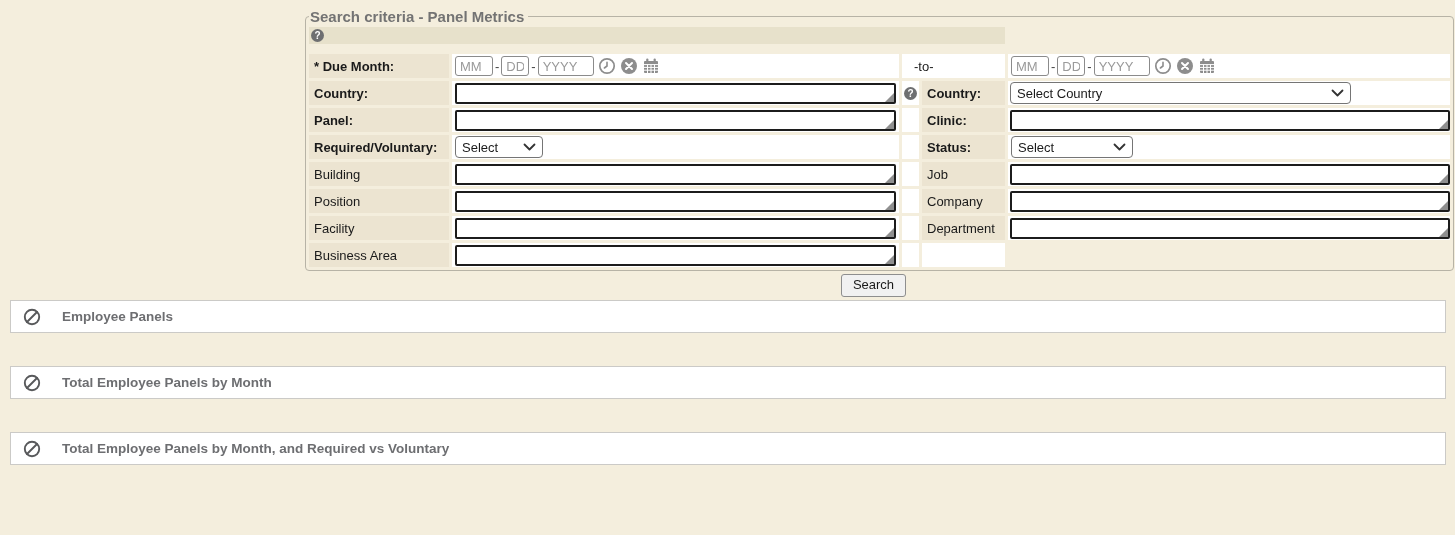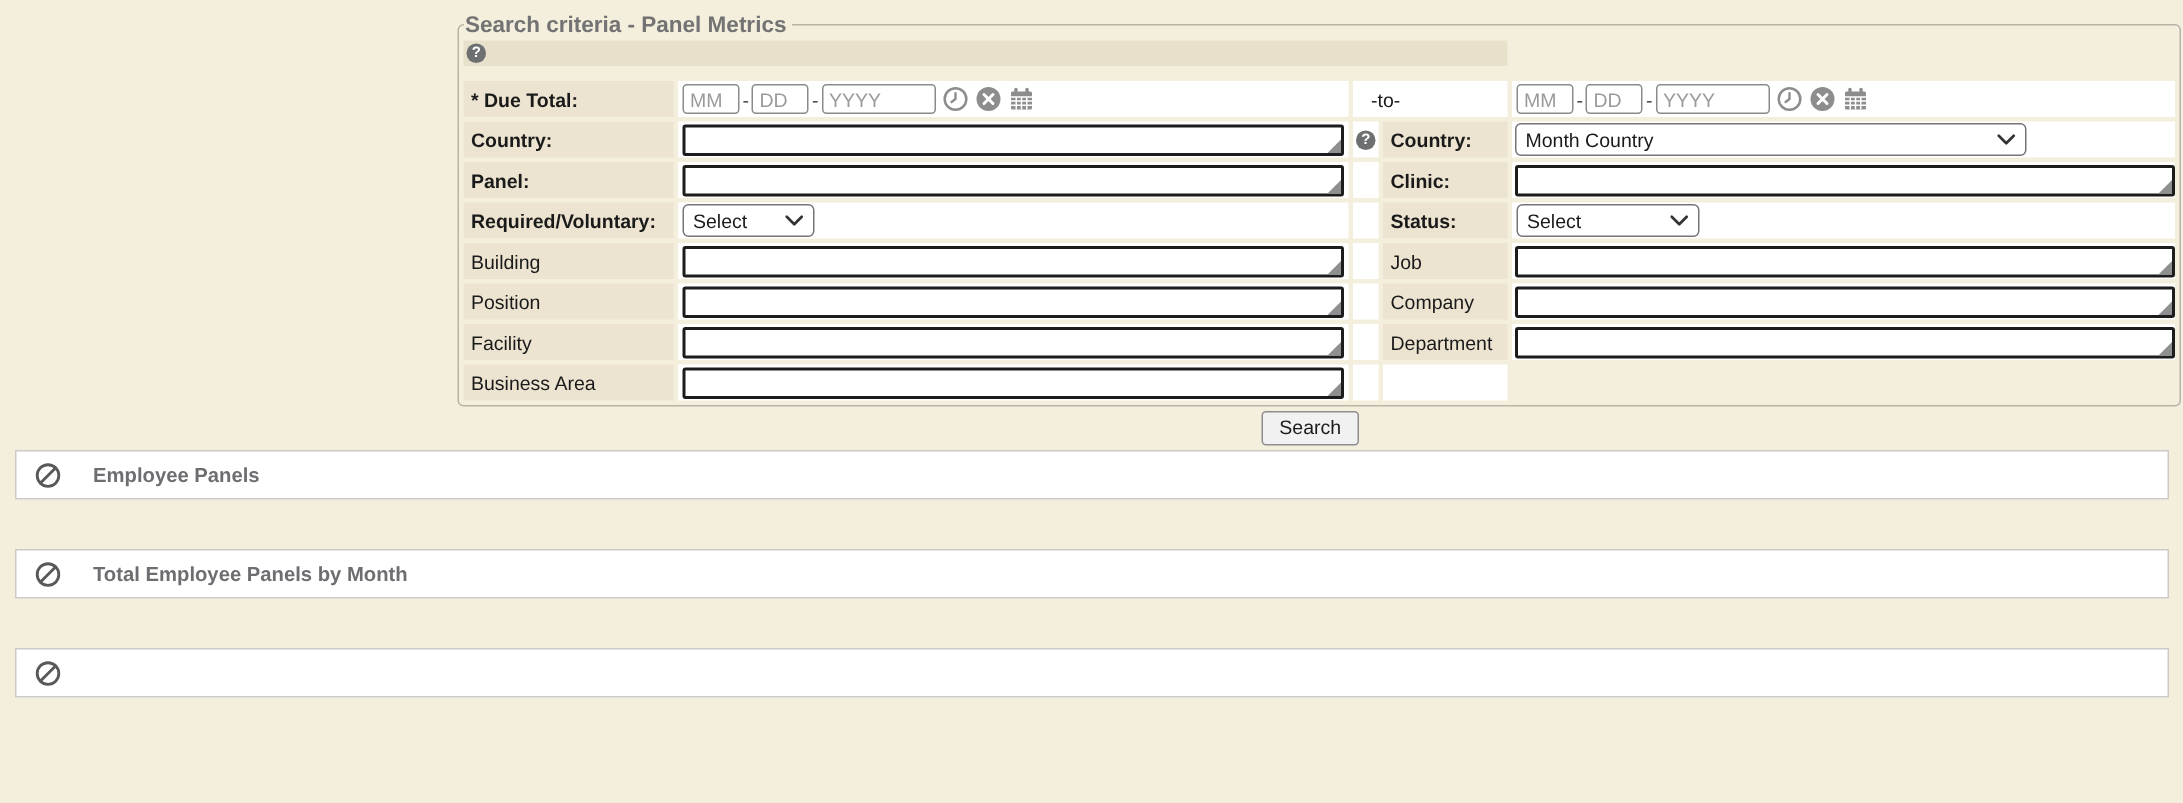--- a/index.html
+++ b/index.html
@@ -70,22 +70,22 @@
     height: 20px;
     border: 1px solid #8b8b8b;
     border-radius: 3px;
     padding: 0 4px;
     font-size: 13px;
     font-family: "Liberation Sans", sans-serif;
     color: #a16207;
   }
   .date-input::placeholder { color: #9a9a9a; }
   .w-mm { width: 38px; }
-  .w-dd { width: 38px; }
-  .w-yyyy { width: 76px; }
+  .w-dd { width: 28px; }
+  .w-yyyy { width: 56px; }
   .date-sep { color: #444; margin: 0 -2px; }
   .icon-btn { display: inline-flex; align-items: center; cursor: pointer; }
 
   
   .input-wrap { position: relative; display: inline-block; height: 21px; }
   .input-wrap input {
     width: 100%; height: 21px;
     border: 2px solid #1c1c1c;
     border-radius: 2px;
     padding: 0 5px;
@@ -165,21 +165,21 @@
   <fieldset class="search-fs">
     <legend class="search-legend">Search criteria - Panel Metrics</legend>
 
     <div class="form-grid">
 
       <div class="header-bar">
         <span class="help-icon">?</span>
       </div>
       <div class="spacer-cell"></div>
 
-      <div class="cell cell-label bold">* Due Total:</div>
+      <div class="cell cell-label bold">* Due Month:</div>
       <div class="cell cell-white date-cell">
         <input class="date-input w-mm" placeholder="MM" style="">
         <span class="date-sep">-</span>
         <input class="date-input w-dd" placeholder="DD" style="">
         <span class="date-sep">-</span>
         <input class="date-input w-yyyy" placeholder="YYYY" style="">
         <span class="icon-btn svg-icon">
           <svg width="18" height="18" viewBox="0 0 18 18">
               <circle cx="9" cy="9" r="7.2" fill="none" stroke="#8d8d8d" stroke-width="1.7"></circle>
               <path d="M9 5.2 V9 L6.4 11" fill="none" stroke="#8d8d8d" stroke-width="1.6" stroke-linecap="round"></path>
@@ -232,21 +232,21 @@
       <div class="cell cell-label bold">Country:</div>
       <div class="cell cell-white">
         <span class="input-wrap iw-left"><input value="" style=""><span class="grip"></span></span>
       </div>
       <div class="cell cell-white" style="justify-content:center;">
         <span class="help-icon">?</span>
       </div>
       <div class="cell cell-label bold">Country:</div>
       <div class="cell cell-white">
         <div class="select-box sel-country">
-          <span>Month Country</span>
+          <span>Select Country</span>
           <span class="svg-icon">
             <svg width="13" height="10" viewBox="0 0 13 10">
                 <path d="M1.5 2.5 L6.5 7.5 L11.5 2.5" fill="none" stroke="#333333" stroke-width="1.8" stroke-linecap="round" stroke-linejoin="round"></path>
               </svg>
           </span>
         </div>
       </div>
 
       <div class="cell cell-label bold">Panel:</div>
       <div class="cell cell-white">
@@ -350,16 +350,17 @@
     <span class="panel-title">Total Employee Panels by Month</span>
   </div>
 
   <div class="panel">
     <span class="svg-icon">
       <svg width="18" height="18" viewBox="0 0 18 18">
           <circle cx="9" cy="9" r="7.2" fill="none" stroke="#58595b" stroke-width="1.9"></circle>
           <path d="M4 14 L14 4" stroke="#58595b" stroke-width="1.9" stroke-linecap="round"></path>
         </svg>
     </span>
+    <span class="panel-title">Total Employee Panels by Month, and Required vs Voluntary</span>
   </div>
 
 
 </div>
 
 </body></html>

